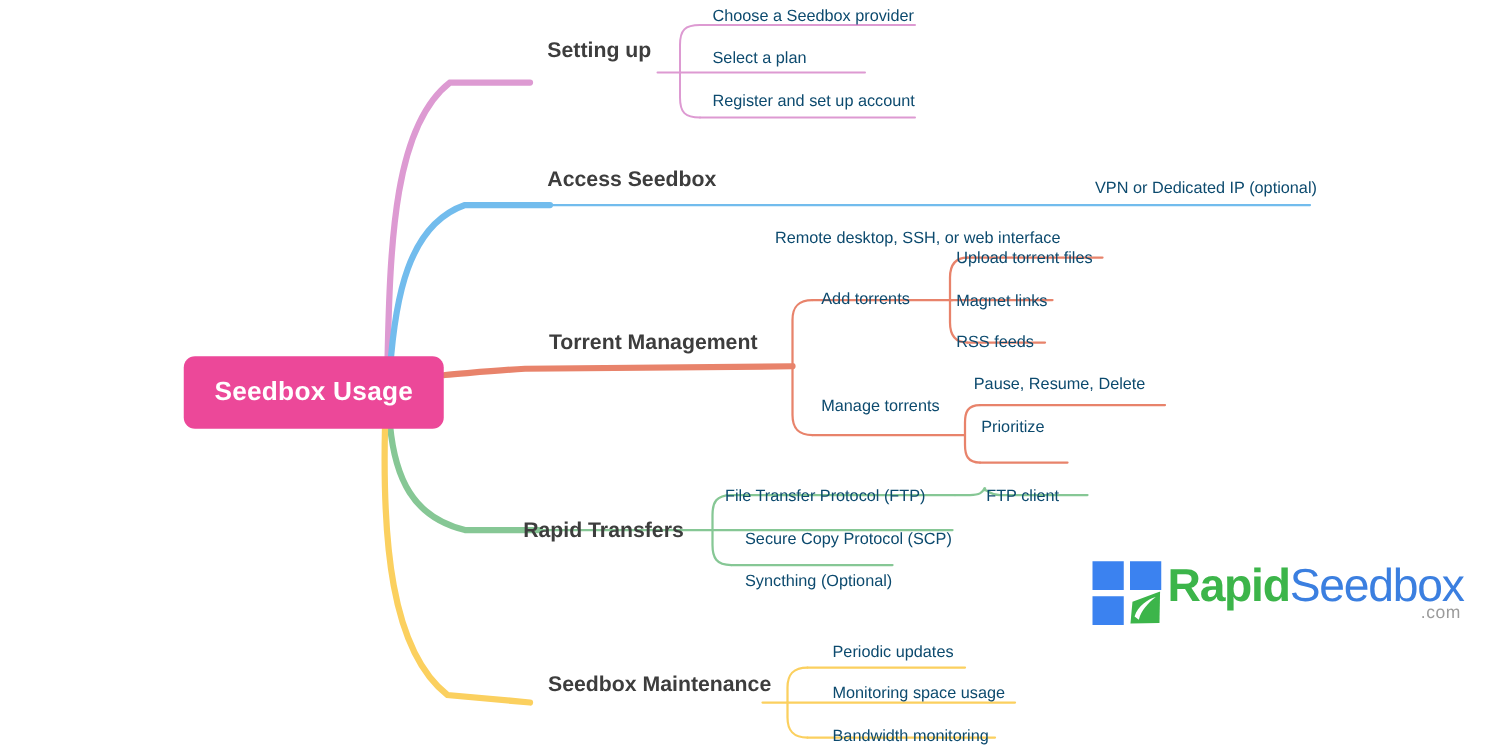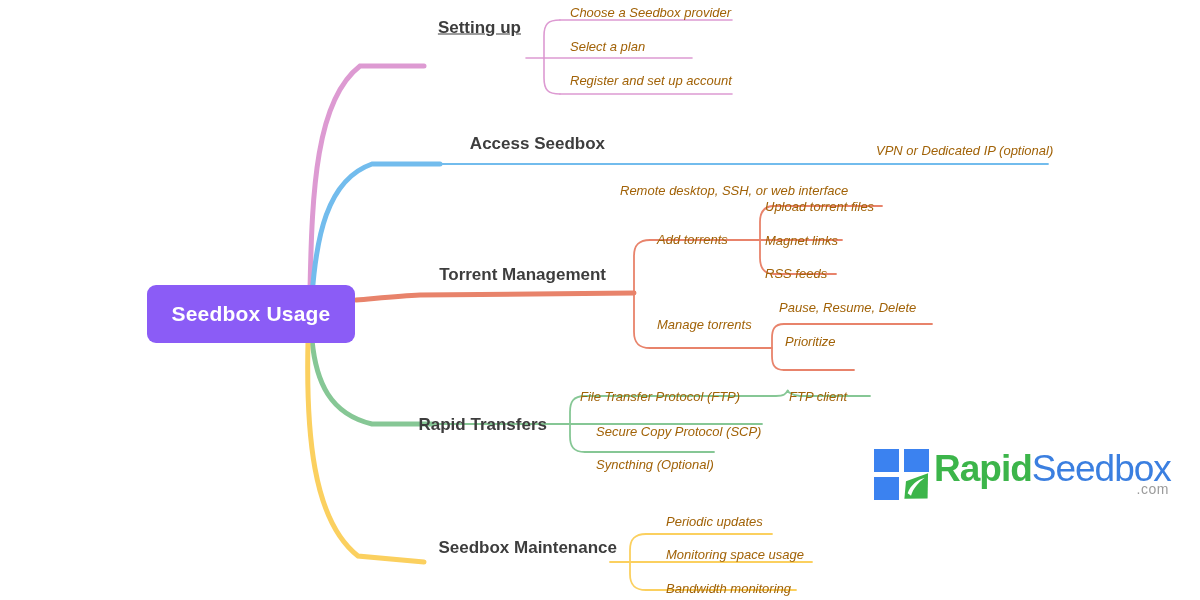--- a/index.html
+++ b/index.html
@@ -26,21 +26,21 @@
     height: 600px;
   }
 
   
   .root-node {
     position: absolute;
     left: 147px;
     top: 285px;
     width: 208px;
     height: 58px;
-    background: #8b5cf6;
+    background: #ec4899;
     border-radius: 9px;
     display: flex;
     align-items: center;
     justify-content: center;
     box-sizing: border-box;
   }
   .root-label {
     color: #ffffff;
     font-size: 21px;
     font-weight: bold;
@@ -57,23 +57,22 @@
   }
   .lvl1 {
     font-size: 17px;
     font-weight: bold;
     color: #3d3d3d;
     transform: translate(-100%, -50%);
   }
   .lvl2, .lvl3 {
     font-size: 13px;
     font-weight: normal;
-    color: #a16207;
+    color: #0c4a6e;
     transform: translateY(-50%);
-    font-style: italic;
   }
 
   
   .logo {
     position: absolute;
     left: 874px;
     top: 447px;
     width: 285px;
     height: 55px;
   }
@@ -164,26 +163,26 @@
     <line x1="610" y1="562" x2="630" y2="562" stroke="#fbd05f" stroke-width="1.8" stroke-linecap="round"></line>
     <line x1="646" y1="534" x2="772" y2="534" stroke="#fbd05f" stroke-width="1.8" stroke-linecap="round"></line>
     <line x1="630" y1="562" x2="812" y2="562" stroke="#fbd05f" stroke-width="1.8" stroke-linecap="round"></line>
     <line x1="646" y1="590" x2="796" y2="590" stroke="#fbd05f" stroke-width="1.8" stroke-linecap="round"></line>
   </svg>
 
   <div class="root-node">
     <span class="root-label">Seedbox Usage</span>
   </div>
 
-  <div class="node lvl1" style="left:521px; top:27px;text-decoration:underline;">Setting up</div>
+  <div class="node lvl1" style="left:521px; top:40px;">Setting up</div>
   <div class="node lvl2" style="left:570px; top:12px;">Choose a Seedbox provider</div>
   <div class="node lvl2" style="left:570px; top:46px;">Select a plan</div>
   <div class="node lvl2" style="left:570px; top:80px;">Register and set up account</div>
 
-  <div class="node lvl1" style="left:573px; top:143px;margin-left:32px;">Access Seedbox</div>
+  <div class="node lvl1" style="left:573px; top:143px;">Access Seedbox</div>
   <div class="node lvl2" style="left:620px; top:150px;margin-top:40px;">Remote desktop, SSH, or web interface</div>
   <div class="node lvl3" style="left:876px; top:150px;">VPN or Dedicated IP (optional)</div>
 
   <div class="node lvl1" style="left:606px; top:274px;">Torrent Management</div>
   <div class="node lvl2" style="left:657px; top:239px;">Add torrents</div>
   <div class="node lvl3" style="left:765px; top:206px;">Upload torrent files</div>
   <div class="node lvl3" style="left:765px; top:240px;">Magnet links</div>
   <div class="node lvl3" style="left:765px; top:273px;text-align:center;">RSS feeds</div>
   <div class="node lvl2" style="left:657px; top:324px;">Manage torrents</div>
   <div class="node lvl3" style="left:779px; top:307px;">Pause, Resume, Delete</div>

